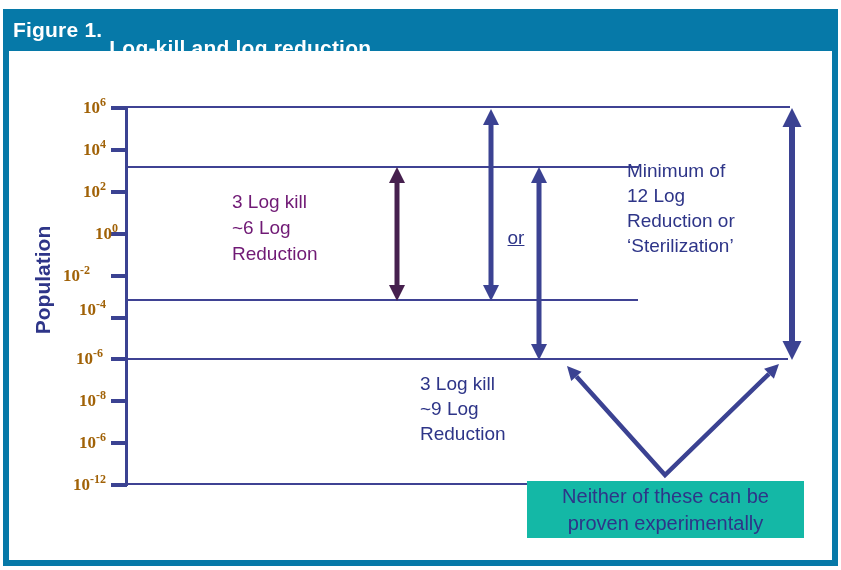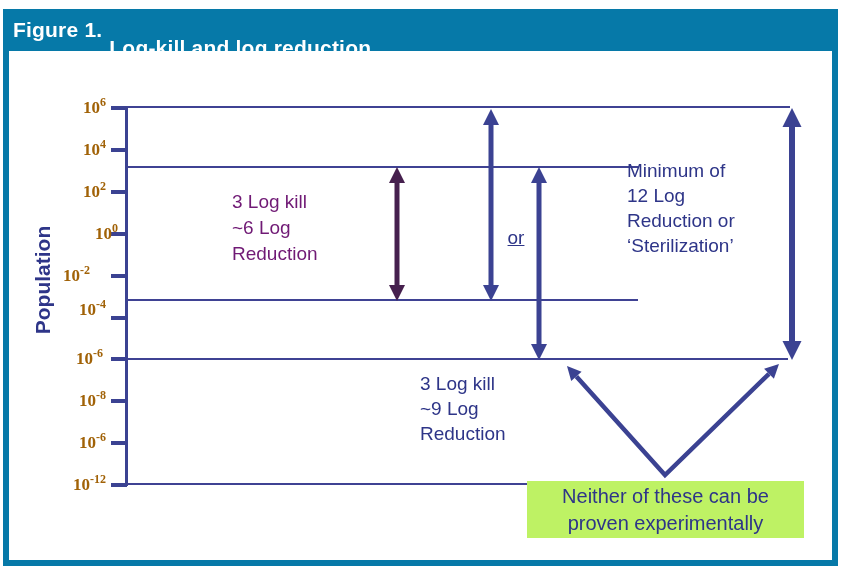--- a/index.html
+++ b/index.html
@@ -20,21 +20,21 @@
               font-family:"Liberation Serif",serif;font-size:17px;color:#a16207;font-weight:bold;}
   .tick-label sup{font-size:12px;line-height:0;}
   .ylabel{position:absolute;left:-42px;top:268px;width:170px;text-align:center;
           transform:rotate(-90deg);font-size:21px;font-weight:bold;color:#2E3588;}
   
   .note{position:absolute;white-space:pre-line;font-size:19px;line-height:26px;}
   .note-purple{left:232px;top:189px;width:180px;color:#701a75;}
   .note-or{left:501px;top:225px;width:30px;color:#2E3588;text-align:center;text-decoration:underline;}
   .note-right{left:627px;top:158px;width:180px;color:#2E3588;line-height:25px;}
   .note-bottom{left:420px;top:371px;width:180px;color:#2E3588;line-height:25px;}
-  .callout{position:absolute;left:527px;top:481px;width:277px;height:57px;background:#bef264;
+  .callout{position:absolute;left:527px;top:481px;width:277px;height:57px;background:#14b8a6;
            color:#2E3588;font-size:20px;line-height:27px;text-align:center;white-space:pre-line;
            display:flex;align-items:center;justify-content:center;}
   .arrow-layer{position:absolute;left:0;top:0;width:841px;height:570px;pointer-events:none;}
 </style>
 </head>
 <body>
 
 <div class="page">
 
   <div class="frame"></div>

